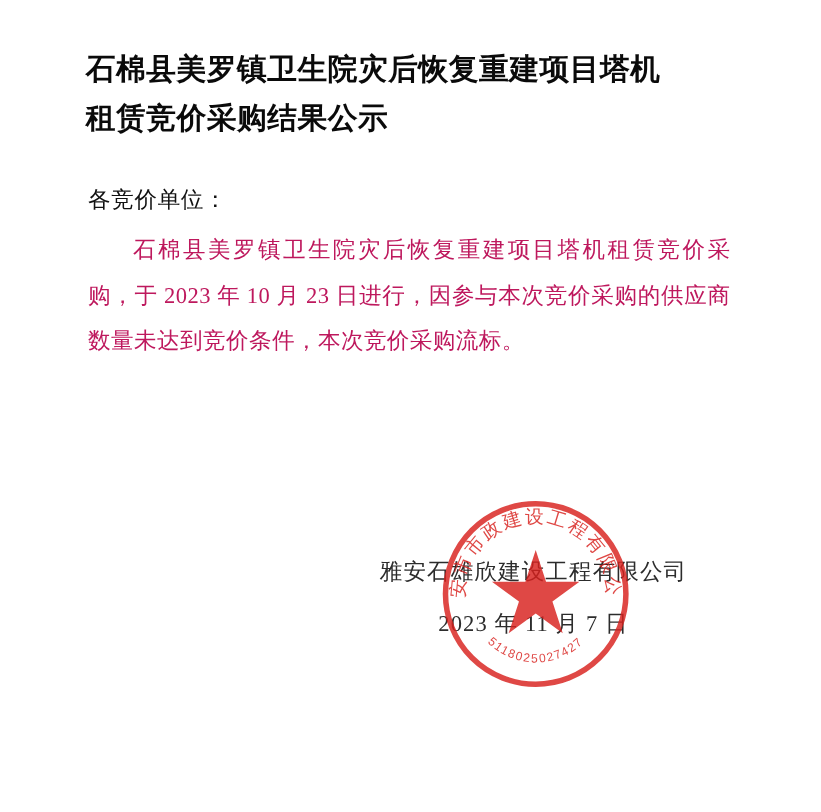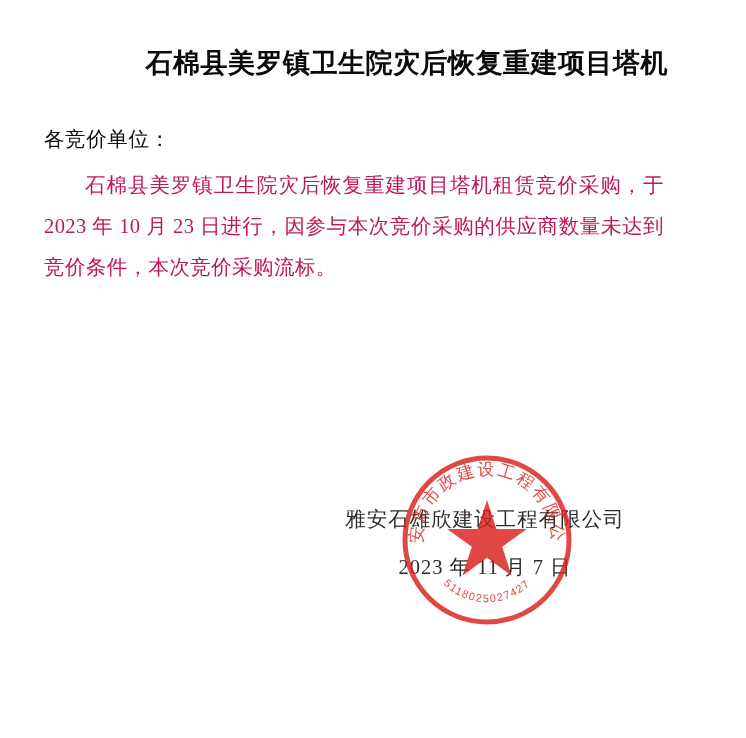--- a/index.html
+++ b/index.html
@@ -21,34 +21,34 @@
     left: 0;
     top: 0;
     width: 746px;
     height: 738px;
     background: #ffffff;
   }
 
   .doc-title {
     margin: 0;
     padding: 42px 78px 0 78px;
-    text-align: right;
+    text-align: left;
     font-size: 27px;
     font-weight: bold;
     line-height: 1.62;
     letter-spacing: 0.5px;
     color: #0a0a0a;
   }
   .doc-title .line {
     display: block;
   }
 
   .body-block {
     margin-top: 34px;
-    padding: 0 82px 0 44px;
+    padding: 0 82px 0 80px;
   }
 
   .salutation {
     font-size: 20.5px;
     line-height: 1.9;
     letter-spacing: 0.6px;
     color: #111111;
   }
 
   .para {
@@ -98,20 +98,21 @@
     display: block;
   }
 </style>
 </head>
 <body>
 
 <div class="page">
 
   <h1 class="doc-title">
     <span class="line">石棉县美罗镇卫生院灾后恢复重建项目塔机</span>
+    <span class="line">租赁竞价采购结果公示</span>
   </h1>
 
   <div class="body-block">
     <div class="salutation">各竞价单位：</div>
     <p class="para">石棉县美罗镇卫生院灾后恢复重建项目塔机租赁竞价采购，于 2023 年 10 月 23 日进行，因参与本次竞价采购的供应商数量未达到竞价条件，本次竞价采购流标。</p>
   </div>
 
   <div class="sign-block">
     <div class="sign-company">雅安石雄欣建设工程有限公司</div>
     <div class="sign-date">2023 年 11 月 7 日</div>

